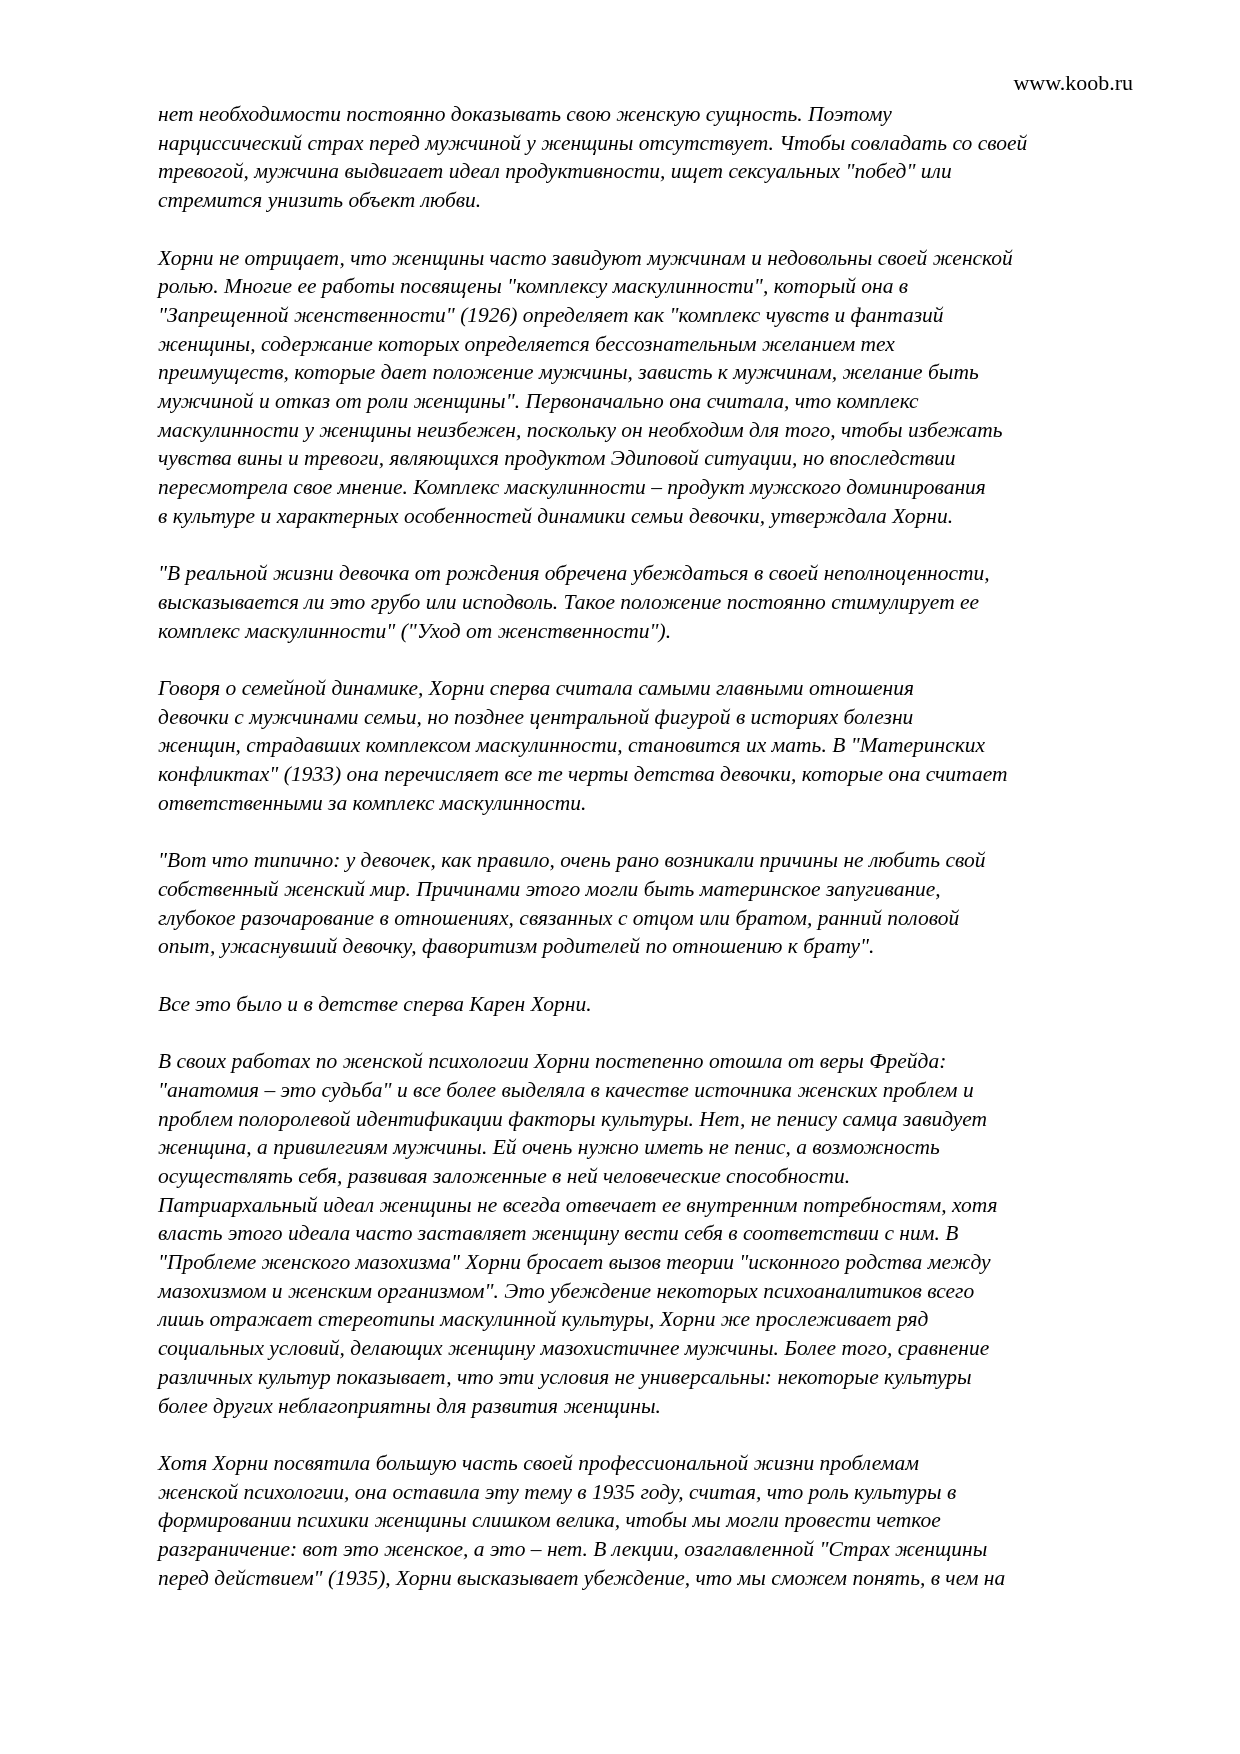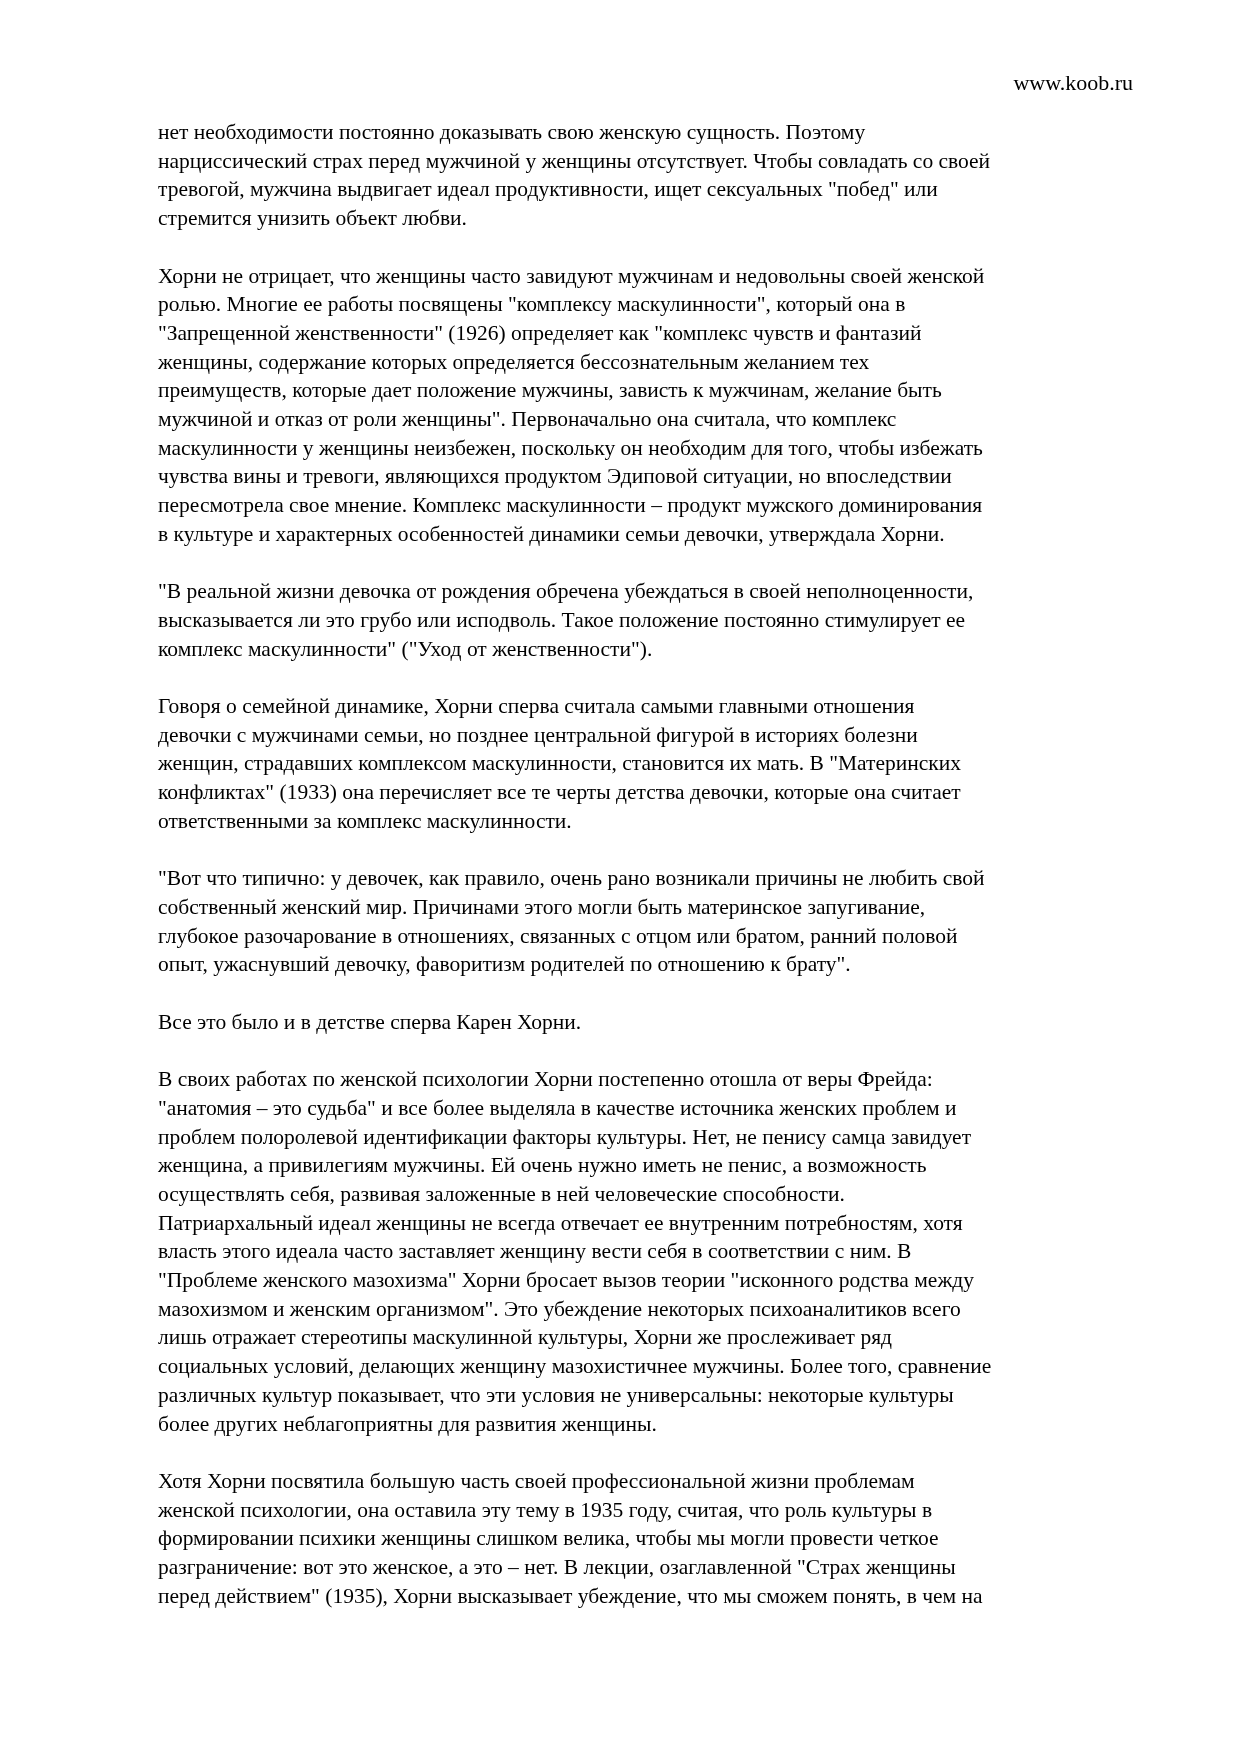--- a/index.html
+++ b/index.html
@@ -20,25 +20,26 @@
     position: absolute;
     top: 70px;
     right: 84px;
     font-size: 22px;
     line-height: 26px;
     color: #000000;
     white-space: nowrap;
   }
   .content {
     position: absolute;
-    top: 118px;
+    top: 100px;
     left: 158px;
     width: 965px;
     font-size: 21.5px;
     line-height: 28.7px;
+    font-style: italic;
   }
   .content p {
     margin: 0 0 28.7px 0;
     padding: 0;
     white-space: pre-line;
     text-align: left;
   }
 </style>
 </head>
 <body>

